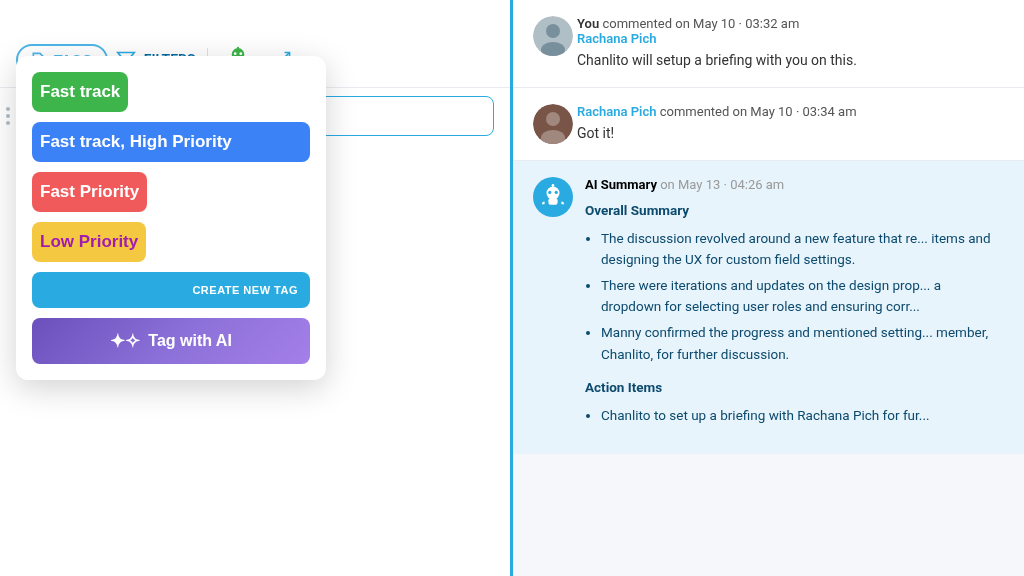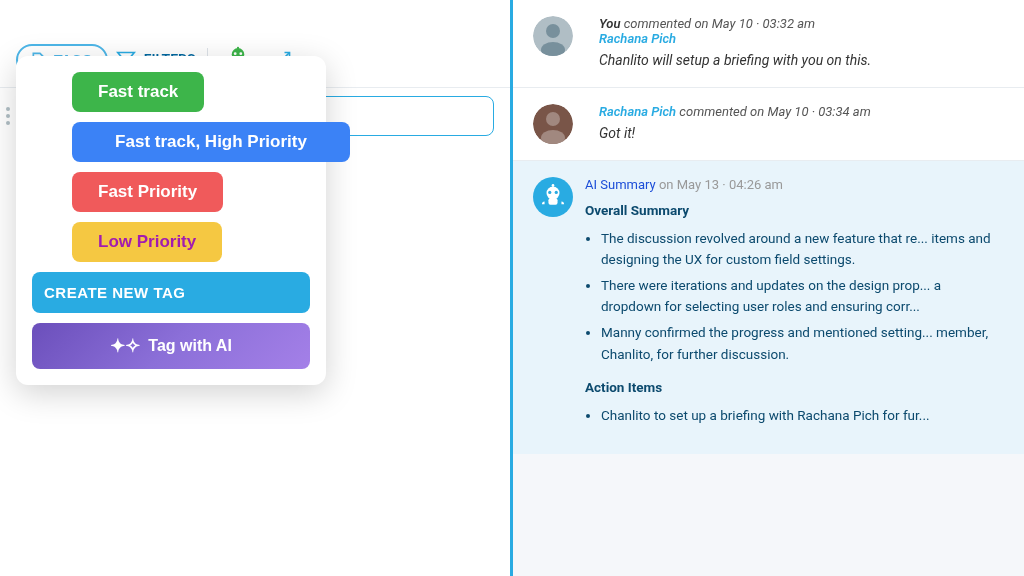--- a/index.html
+++ b/index.html
@@ -80,28 +80,27 @@
       box-shadow: 0 8px 32px rgba(0,0,0,0.18);
       padding: 16px;
       z-index: 100;
       display: flex;
       flex-direction: column;
       gap: 10px;
     }
 
     .tag-btn {
       display: inline-block;
-      padding: 10px 26px;
+      padding: 10px 8px;
       border-radius: 8px;
       font-size: 17px;
       font-weight: 600;
       cursor: pointer;
       border: none;
-      text-align: center;
-      margin-left: 40px;
+      text-align: left;
     }
 
     .tag-fast-track {
       background: #3db54a;
       color: #fff;
       width: fit-content;
     }
 
     .tag-fast-track-high {
       background: #3b82f6;
@@ -118,24 +117,24 @@
     .tag-low-priority {
       background: #f5c842;
       color: #a21caf;
       width: fit-content;
     }
 
     .create-tag-btn {
       background: #29abe2;
       color: #fff;
       width: 100%;
-      text-align: left;
+      text-align: right;
       border-radius: 8px;
       padding: 12px;
-      font-size: 15px;
+      font-size: 11px;
       font-weight: 700;
       letter-spacing: 0.5px;
       cursor: pointer;
       border: none;
     }
 
     .tag-ai-btn {
       background: linear-gradient(135deg, #6b4fbb 0%, #8b6fd8 50%, #a480e8 100%);
       color: #fff;
       width: 100%;
@@ -182,25 +181,24 @@
       flex: 1;
       background: #f5f7fa;
       height: 576px;
       overflow-y: auto;
       border-left: 3px solid #29abe2;
       padding: 0;
     }
 
     .comment-item {
       display: flex;
-      gap: 26px;
+      gap: 4px;
       padding: 16px 20px;
       border-bottom: 1px solid #e8ecf0;
       background: #fff;
-      font-style: italic;
     }
 
     .avatar {
       width: 40px;
       height: 40px;
       border-radius: 50%;
       flex-shrink: 0;
       overflow: hidden;
       display: flex;
       align-items: center;
@@ -259,22 +257,22 @@
       border-radius: 8px;
       padding: 0;
     }
 
     .ai-meta {
       font-size: 13px;
       margin-bottom: 8px;
     }
 
     .ai-meta .ai-label {
-      color: #1d4ed8;
-      font-weight: 400;
+      color: #000000;
+      font-weight: 700;
     }
 
     .ai-meta .ai-timestamp {
       color: #999;
     }
 
     .ai-summary-content {
       font-size: 13.5px;
       color: #0c4a6e;
       line-height: 1.6;

